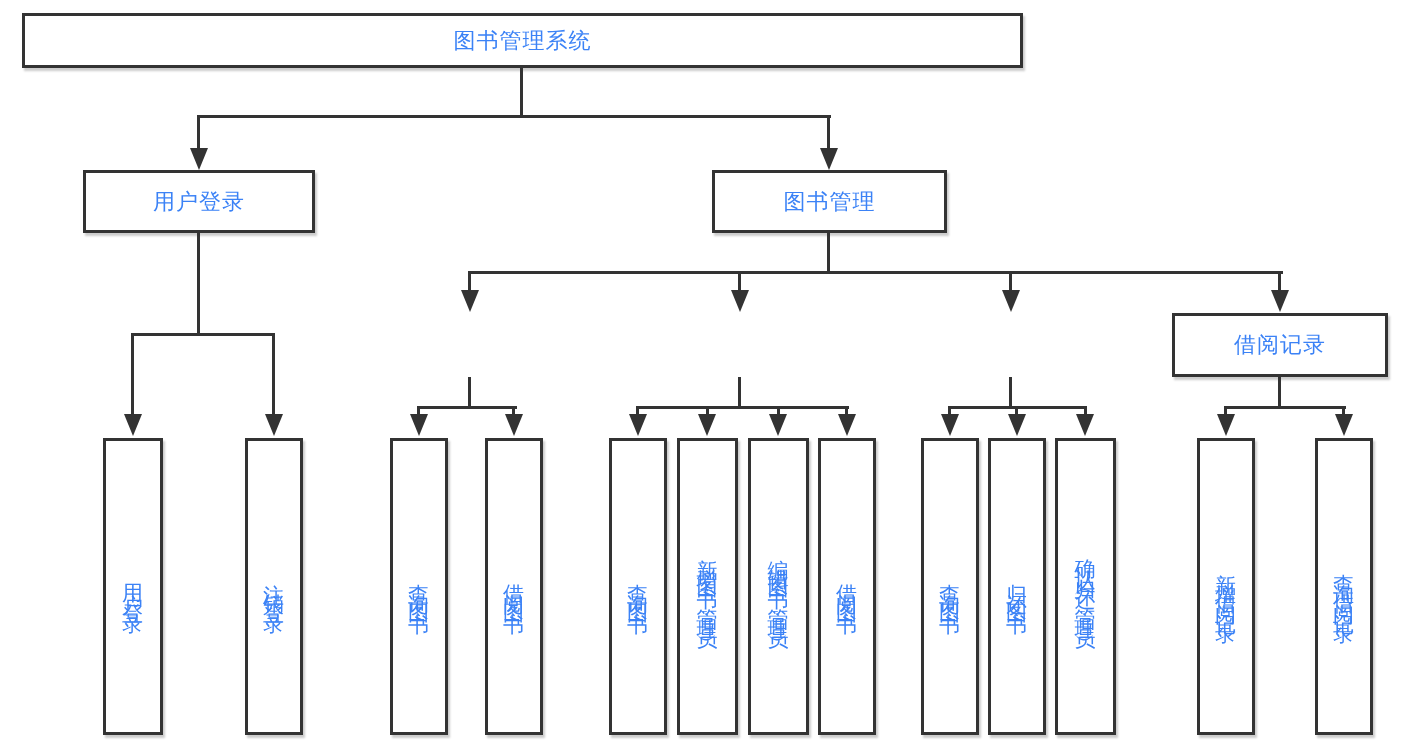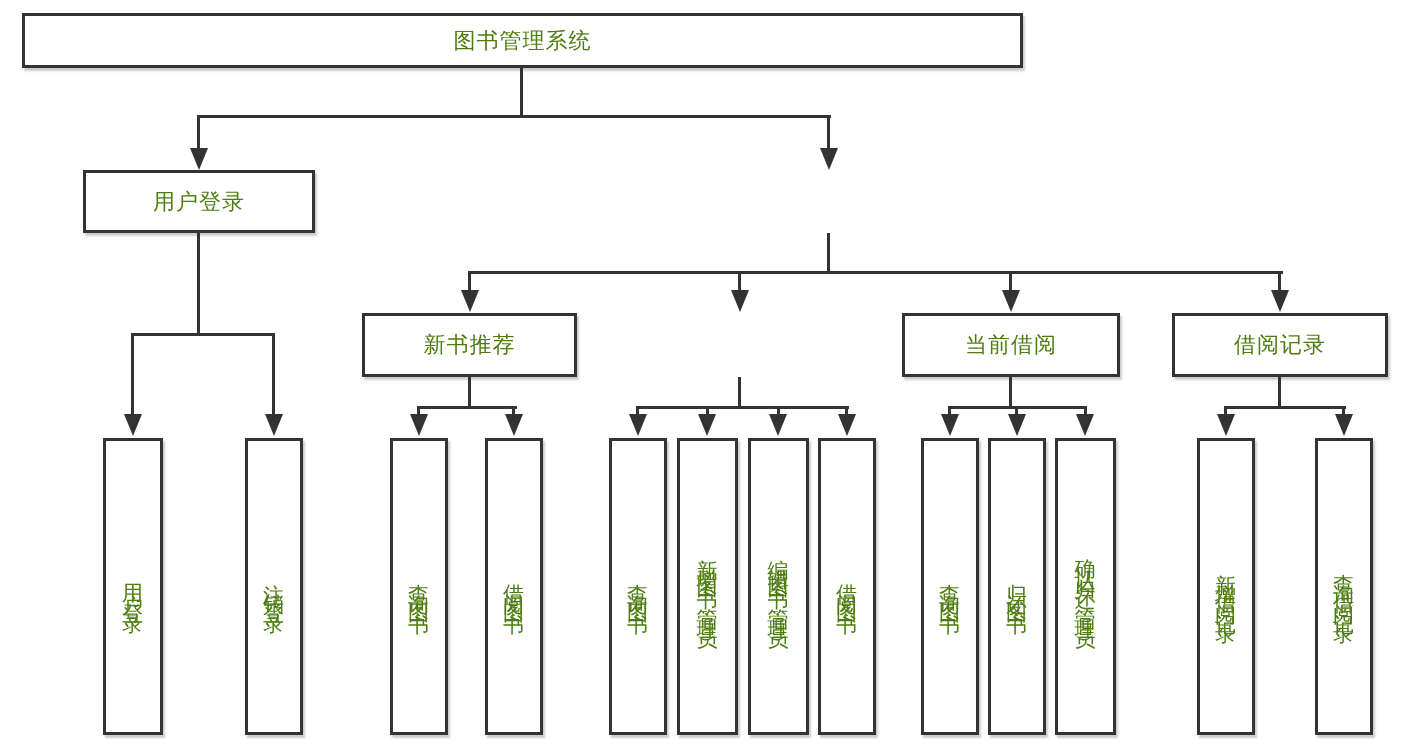--- a/index.html
+++ b/index.html
@@ -6,21 +6,21 @@
   html,body { margin:0; padding:0; background:#ffffff; }
   .canvas {
     position:relative; width:1405px; height:747px; background:#ffffff;
     font-family:"Liberation Sans","DejaVu Sans",sans-serif; overflow:hidden;
   }
   .box {
     position:absolute; background:#ffffff; border:3px solid #333333;
     box-sizing:border-box; display:flex; align-items:center; justify-content:center;
     box-shadow:2px 3px 2px rgba(110,110,110,0.35);
   }
-  .box .lbl { font-size:22px; color:#4d7c0f; letter-spacing:1px; white-space:nowrap; }
+  .box .lbl { font-size:22px; color:#3b82f6; letter-spacing:1px; white-space:nowrap; }
   .vbox .lbl {
     writing-mode:vertical-rl; text-orientation:upright;
     font-size:21px; letter-spacing:10px; line-height:1; white-space:normal;
   }
   .vl { position:absolute; width:3px; background:#333333; }
   .hl { position:absolute; height:3px; background:#333333; }
   .ar {
     position:absolute; width:0; height:0;
     border-left:9px solid transparent; border-right:9px solid transparent;
     border-top:22px solid #333333;
@@ -42,45 +42,42 @@
   <div class="vl" style="left:520px;top:68px;height:49px;"></div>
   <div class="hl" style="left:197px;top:115px;width:634px;"></div>
   <div class="vl" style="left:197px;top:116px;height:34px;"></div>
   <div class="ar" style="left:190px;top:148px;"></div>
   <div class="vl" style="left:827px;top:116px;height:34px;"></div>
   <div class="ar" style="left:820px;top:148px;"></div>
 
   <div class="box" style="left:83px;top:170px;width:232px;height:63px;">
     <span class="lbl">用户登录</span>
   </div>
+  <div class="box" style="left:712px;top:170px;width:235px;height:63px;">
+    <span class="lbl">图书管理</span>
+  </div>
 
   <div class="vl" style="left:197px;top:233px;height:103px;"></div>
   <div class="hl" style="left:131px;top:333px;width:144px;"></div>
   <div class="vl" style="left:131px;top:334px;height:82px;"></div>
   <div class="ar" style="left:124px;top:414px;"></div>
   <div class="vl" style="left:272px;top:334px;height:82px;"></div>
   <div class="ar" style="left:265px;top:414px;"></div>
 
   <div class="vl" style="left:827px;top:233px;height:41px;"></div>
   <div class="hl" style="left:468px;top:271px;width:815px;"></div>
   <div class="vl" style="left:468px;top:272px;height:20px;"></div>
   <div class="ar" style="left:461px;top:290px;"></div>
   <div class="vl" style="left:738px;top:272px;height:20px;"></div>
   <div class="ar" style="left:731px;top:290px;"></div>
   <div class="vl" style="left:1009px;top:272px;height:20px;"></div>
   <div class="ar" style="left:1002px;top:290px;"></div>
   <div class="vl" style="left:1278px;top:272px;height:20px;"></div>
   <div class="ar" style="left:1271px;top:290px;"></div>
 
-  <div class="box" style="left:362px;top:313px;width:215px;height:64px;">
-    <span class="lbl">新书推荐</span>
-  </div>
-  <div class="box" style="left:902px;top:313px;width:218px;height:64px;">
-    <span class="lbl">当前借阅</span>
-  </div>
   <div class="box" style="left:1172px;top:313px;width:216px;height:64px;text-align:right;">
     <span class="lbl">借阅记录</span>
   </div>
 
   <div class="vl" style="left:468px;top:377px;height:32px;"></div>
   <div class="vl" style="left:738px;top:377px;height:32px;"></div>
   <div class="vl" style="left:1009px;top:377px;height:32px;"></div>
   <div class="vl" style="left:1278px;top:377px;height:32px;"></div>
 
   <div class="hl" style="left:417px;top:406px;width:100px;"></div>

